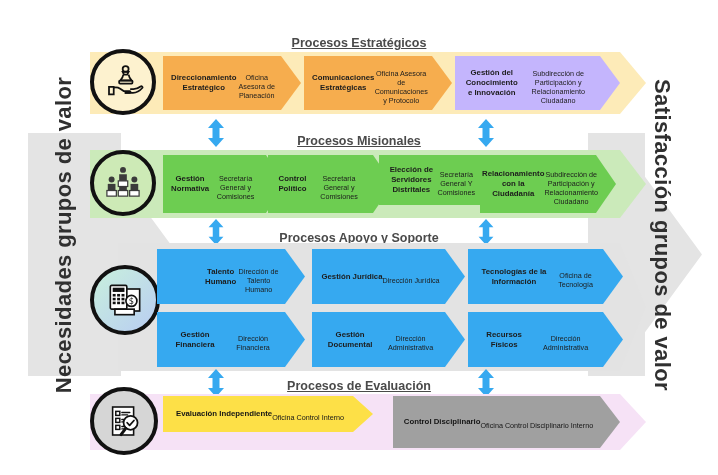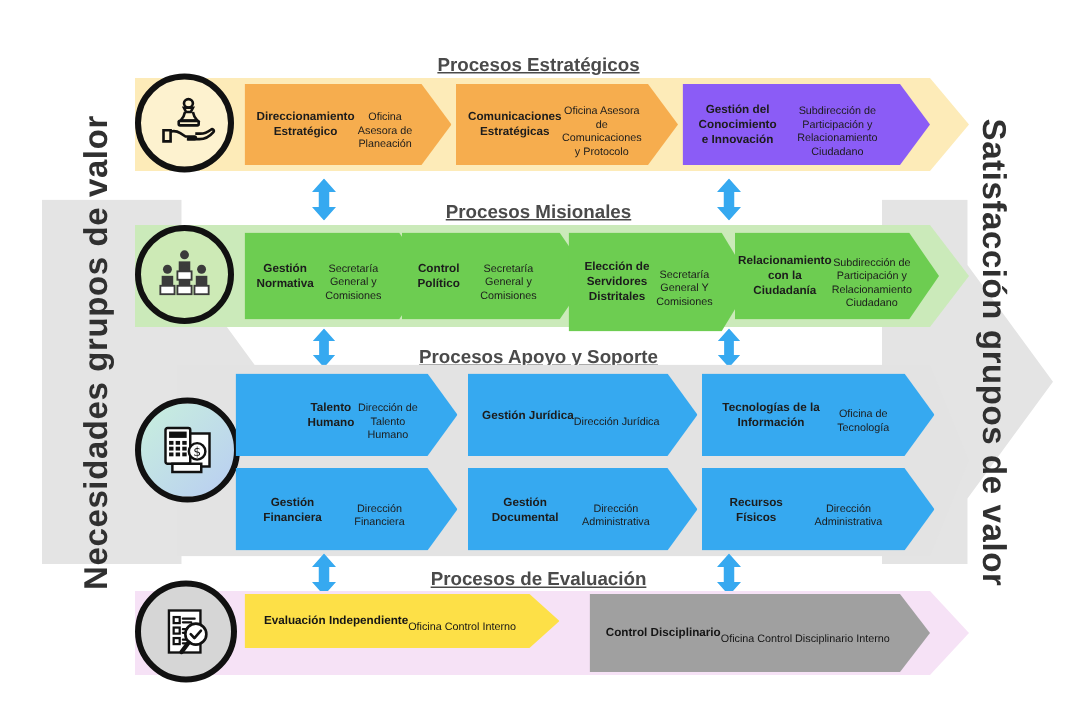--- a/index.html
+++ b/index.html
@@ -82,21 +82,21 @@
   </div>
 
   <div class="chev" style="left:163px;top:56px;width:138px;height:54px;background:#f6ad4e;">
     <div class="t1">Direccionamiento Estratégico</div>
     <div class="t2">Oficina Asesora de Planeación</div>
   </div>
   <div class="chev" style="left:304px;top:56px;width:148px;height:54px;background:#f6ad4e;">
     <div class="t1">Comunicaciones Estratégicas</div>
     <div class="t2">Oficina Asesora de Comunicaciones y Protocolo</div>
   </div>
-  <div class="chev" style="left:455px;top:56px;width:165px;height:54px;background:#8b5cf6;">
+  <div class="chev" style="left:455px;top:56px;width:165px;height:54px;background:#c4b5fd;">
     <div class="t1">Gestión del Conocimiento e Innovación</div>
     <div class="t2">Subdirección de Participación y Relacionamiento Ciudadano</div>
   </div>
 
   <div class="vconn" style="left:206px;top:119px;">
     <svg width="20" height="28" viewBox="0 0 20 28">
         <path d="M10 0 18 9h-4.5v10H18L10 28 2 19h4.5V9H2z" fill="#36a9f0"></path>
       </svg>
   </div>
   <div class="vconn" style="left:476px;top:119px;">
@@ -133,25 +133,25 @@
   </div>
 
   <div class="chev" style="left:163px;top:155px;width:123px;height:58px;background:#6dcd51;">
     <div class="t1">Gestión Normativa</div>
     <div class="t2">Secretaría General y Comisiones</div>
   </div>
   <div class="chev" style="left:268px;top:155px;width:125px;height:58px;background:#6dcd51;">
     <div class="t1">Control Político</div>
     <div class="t2">Secretaría General  y Comisiones</div>
   </div>
-  <div class="chev" style="left:379px;top:155px;width:122px;height:66px;background:#6dcd51;">
+  <div class="chev" style="left:379px;top:155px;width:122px;height:50px;background:#6dcd51;">
     <div class="t1">Elección de Servidores Distritales</div>
     <div class="t2">Secretaría General  Y Comisiones</div>
   </div>
-  <div class="chev" style="left:490px;top:155px;width:136px;height:58px;background:#6dcd51;">
+  <div class="chev" style="left:480px;top:155px;width:136px;height:58px;background:#6dcd51;">
     <div class="t1">Relacionamiento con la Ciudadanía</div>
     <div class="t2">Subdirección de Participación y Relacionamiento Ciudadano</div>
   </div>
 
   <div class="vconn" style="left:206px;top:219px;">
     <svg width="20" height="26" viewBox="0 0 20 28">
         <path d="M10 0 18 9h-4.5v10H18L10 28 2 19h4.5V9H2z" fill="#36a9f0"></path>
       </svg>
   </div>
   <div class="vconn" style="left:476px;top:219px;">

